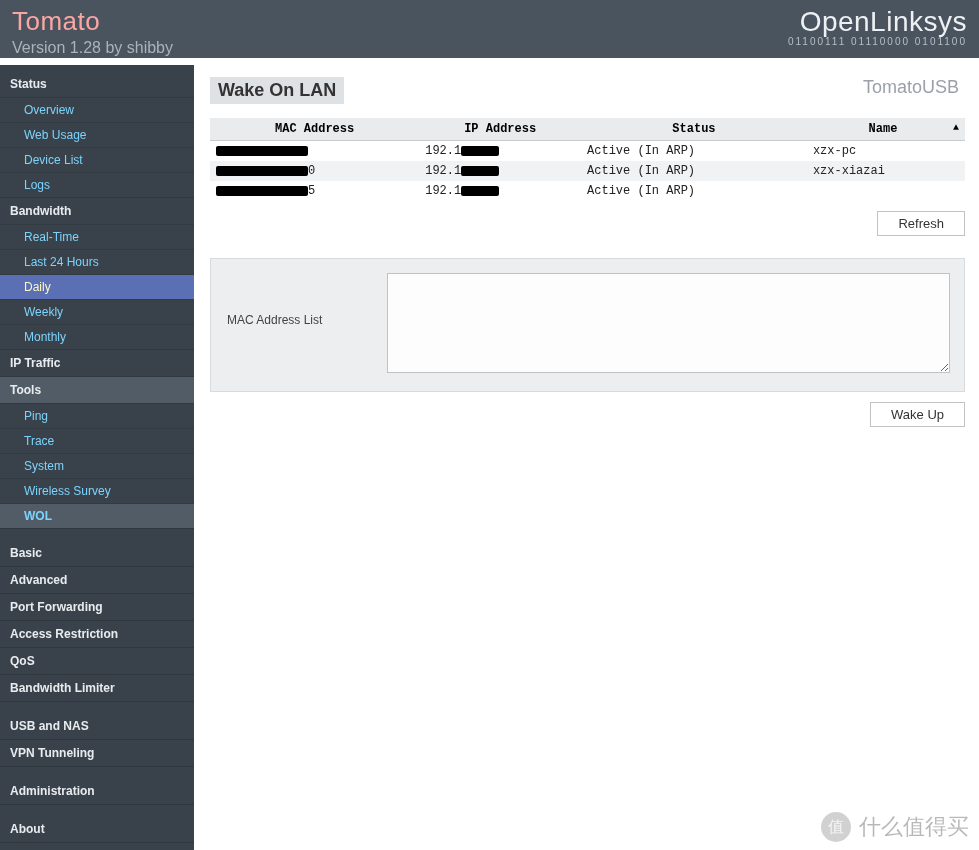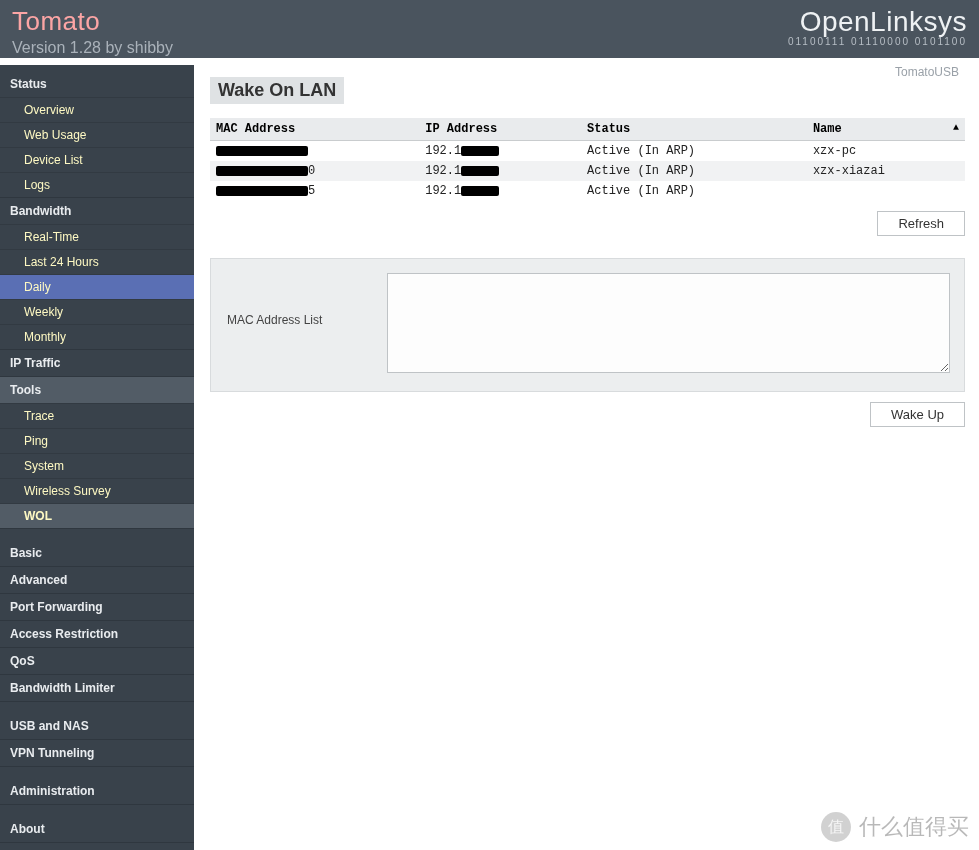--- a/index.html
+++ b/index.html
@@ -22,37 +22,37 @@
     width: 194px; background: #39424b; color: #d6dade; font-size: 12px;
     padding-top: 6px; overflow: hidden;
   }
   .nav-head {
     padding: 6px 10px 6px 10px; font-weight: bold; color: #e9ecef; font-size: 12px;
     background: #39424b; border-top: 1px solid #2f373f;
   }
   .nav-head.shade { background: #525c66; }
   .nav-head:first-child { border-top: none; }
   .nav-item {
-    padding: 5px 10px 5px 24px; color: #fef9c3; font-size: 12px;
+    padding: 5px 10px 5px 24px; color: #7dd3fc; font-size: 12px;
     border-top: 1px solid #323a42; cursor: pointer;
   }
   .nav-item.active { background: #5a6fb4; color: #fef9c3; }
   .nav-spacer { height: 12px; border-top: 1px solid #2f373f; }
   .nav-spacer + .nav-head { border-top: none; }
   
   #content { flex: 1; padding: 12px 14px 0 16px; position: relative; }
-  #ident { position: absolute; top: 0; right: 20px; font-size: 12px; color: #9aa1a8; }
+  #ident { position: absolute; top: 12px; right: 20px; font-size: 18px; color: #9aa1a8; }
   h2.page-title {
     display: inline-block; background: #dfe2e4; color: #333; font-size: 18px;
     font-weight: bold; padding: 3px 8px; margin-bottom: 14px;
   }
   
   table.grid { width: 100%; border-collapse: collapse; font-size: 12px; }
   table.grid th {
-    background: #e9ebed; text-align: left; padding: 4px 6px; font-weight: bold;
+    background: #e9ebed; text-align: center; padding: 4px 6px; font-weight: bold;
     font-family: "Courier New", monospace; border-bottom: 1px solid #c9ccce;
   }
   table.grid th .sort-arrow { float: right; font-size: 10px; }
   table.grid td { padding: 3px 6px; font-family: "Courier New", monospace; font-size: 12px; color: #222; }
   table.grid tr.r0 { background: #fff; }
   table.grid tr.r1 { background: #f1f2f3; }
   .redact { display:inline-block; height:10px; background:#000; vertical-align:middle; border-radius:2px; }
   
   .btnrow { text-align: right; margin-top: 10px; }
   .btn {
@@ -104,22 +104,22 @@
       <div class="nav-item">Device List</div>
       <div class="nav-item">Logs</div>
       <div class="nav-head">Bandwidth</div>
       <div class="nav-item">Real-Time</div>
       <div class="nav-item">Last 24 Hours</div>
       <div class="nav-item active">Daily</div>
       <div class="nav-item">Weekly</div>
       <div class="nav-item">Monthly</div>
       <div class="nav-head">IP Traffic</div>
       <div class="nav-head shade">Tools</div>
+      <div class="nav-item">Ping</div>
       <div class="nav-item">Trace</div>
-      <div class="nav-item">Ping</div>
       <div class="nav-item">System</div>
       <div class="nav-item">Wireless Survey</div>
       <div class="nav-item" style="background: rgb(82, 92, 102); font-weight: bold;">WOL</div>
       <div class="nav-spacer"></div>
       <div class="nav-head">Basic</div>
       <div class="nav-head">Advanced</div>
       <div class="nav-head">Port Forwarding</div>
       <div class="nav-head">Access Restriction</div>
       <div class="nav-head">QoS</div>
       <div class="nav-head">Bandwidth Limiter</div>

